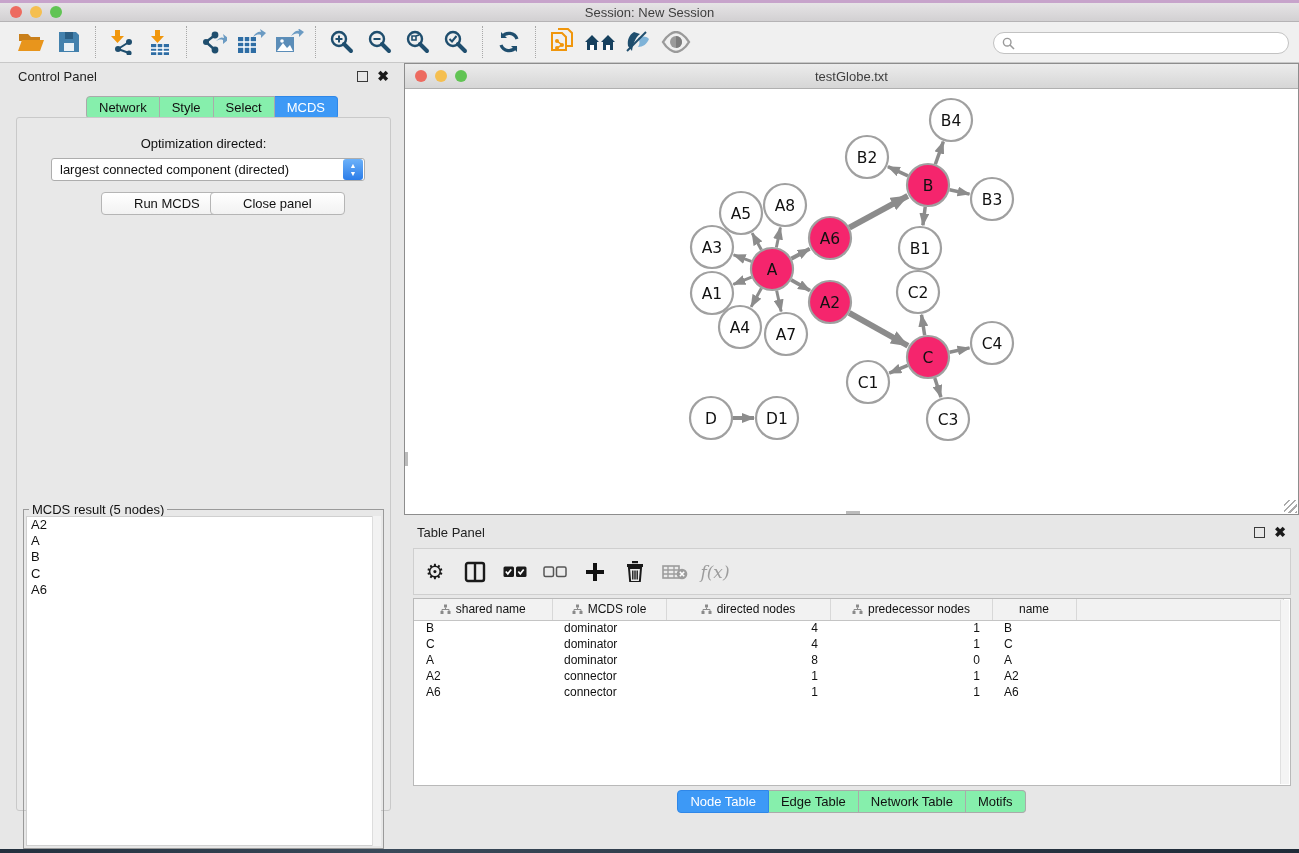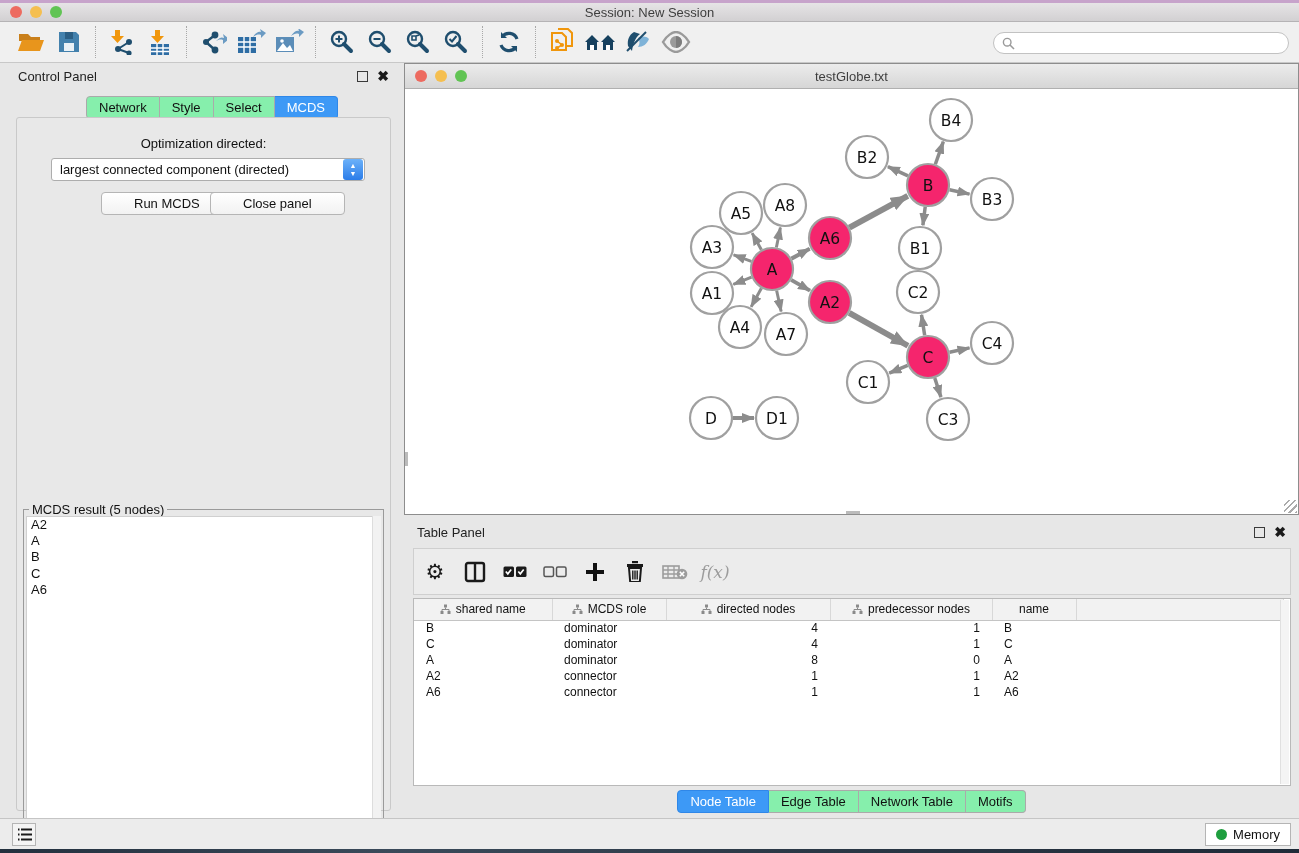--- a/index.html
+++ b/index.html
@@ -598,26 +598,14 @@
       <div id="tp-scroll"></div>
     </div>
     <div id="tp-tabs" class="seg-bar">
         <span class="seg sel">Node Table</span>
         <span class="seg">Edge Table</span>
         <span class="seg">Network Table</span>
         <span class="seg">Motifs</span>
       </div>
   </div>
 
-  <div id="statusbar">
-    <span id="list-btn">
-      <svg width="15" height="13" viewBox="0 0 15 13">
-          <path d="M4 1.5h11M4 6.5h11M4 11.5h11" stroke="#1a1a1a" stroke-width="2.2"></path>
-          <path d="M1 1.5h1.5M1 6.5h1.5M1 11.5h1.5" stroke="#1a1a1a" stroke-width="2.2" stroke-dasharray="1.5 1"></path>
-        </svg>
-    </span>
-    <span id="memory-btn">
-      <span id="memory-dot"></span>
-      <span>Memory</span>
-    </span>
-  </div>
   <div id="bottom-strip"></div>
 </div>
 
 </body></html>

